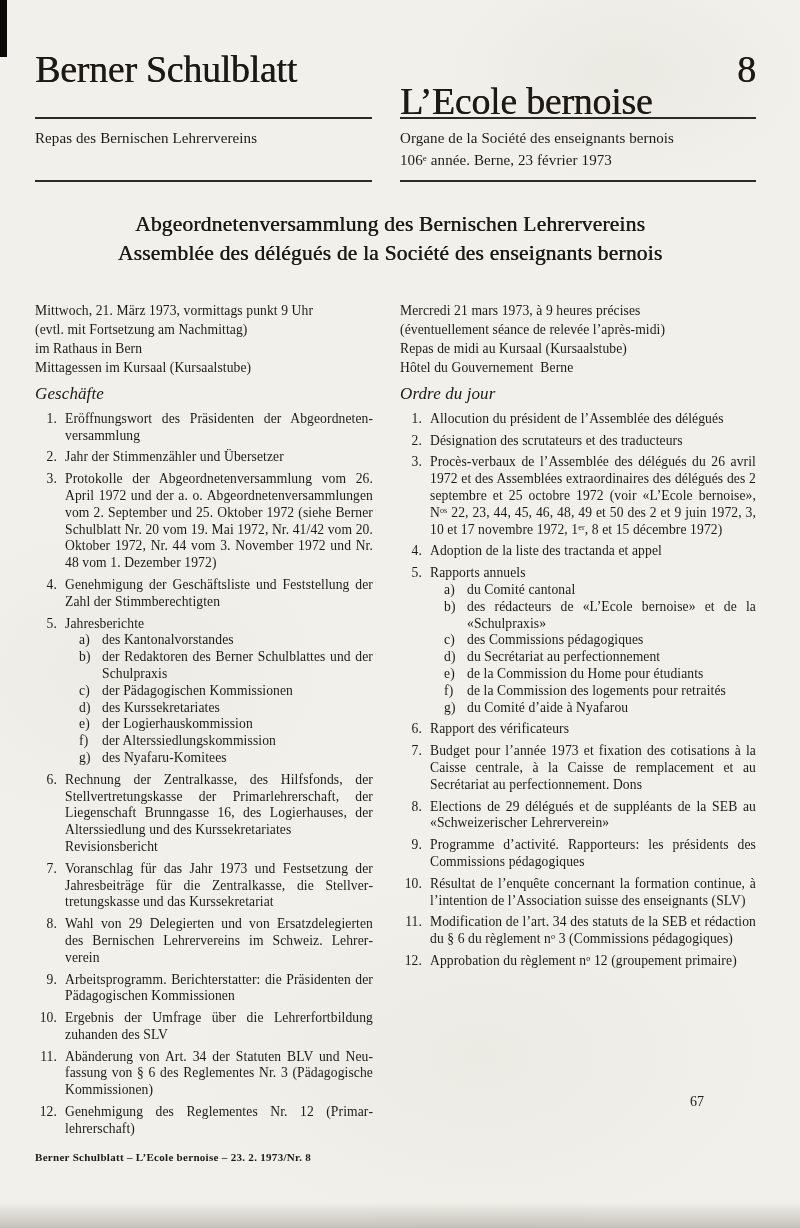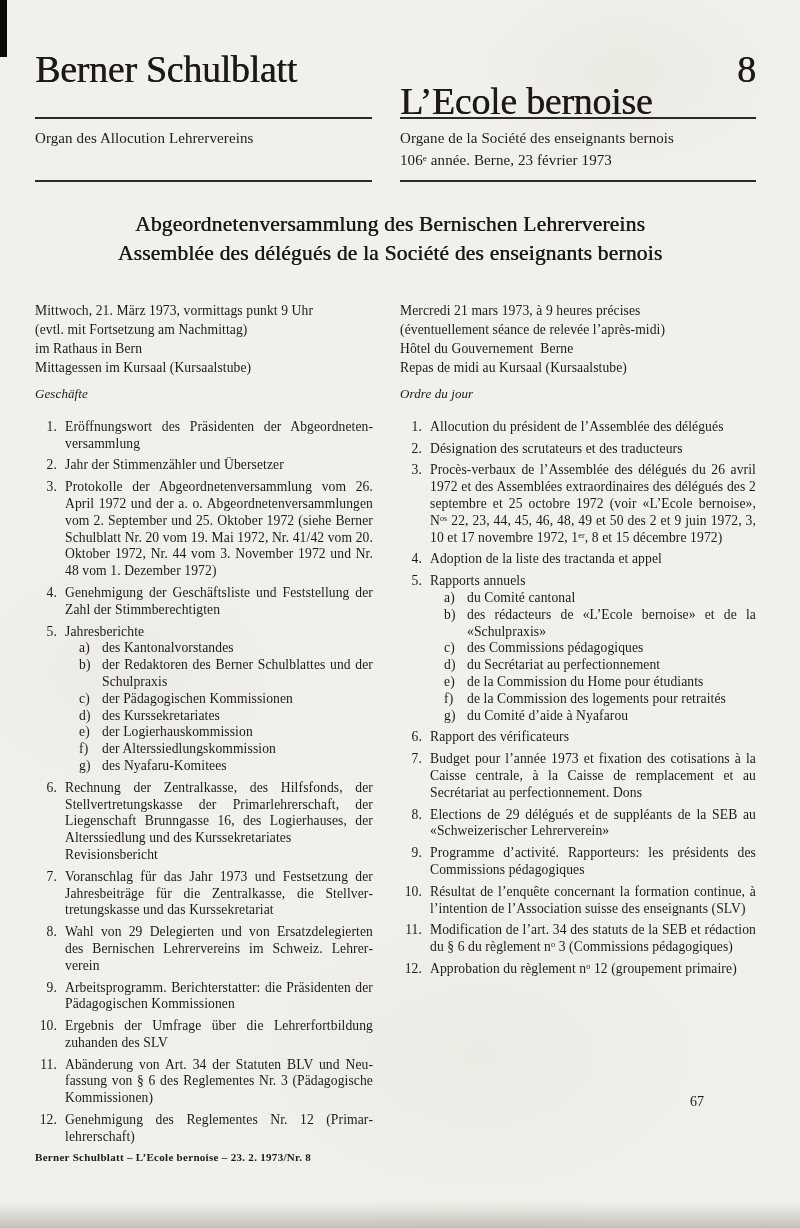--- a/index.html
+++ b/index.html
@@ -35,21 +35,21 @@
   .sub-fr{left:400px;}
 
   .doc-title{position:absolute;top:210px;left:0;width:780px;text-align:center;
     font-size:21.5px;line-height:28.5px;letter-spacing:0.2px;text-shadow:0.5px 0 0 currentColor;}
 
   .col{position:absolute;top:301px;font-size:13.6px;line-height:16.8px;letter-spacing:0.1px;}
   .col-de{left:35px;width:338px;}
   .col-fr{left:400px;width:356px;}
 
   .intro-line{line-height:19px;}
-  .col-heading{font-style:italic;font-size:13px;margin-top:9px;margin-bottom:16px;}
+  .col-heading{font-style:italic;font-size:17px;margin-top:9px;margin-bottom:8px;}
 
   .item{display:flex;margin-bottom:5px;}
   .num{flex:0 0 22px;width:22px;text-align:right;margin-right:8px;}
   .body{flex:1;min-width:0;}
   .para{text-align:justify;hyphens:manual;-webkit-hyphens:manual;}
   .subitem{display:flex;margin-left:14px;}
   .sublabel{flex:0 0 18px;margin-right:5px;}
   .subtext{flex:1;text-align:justify;hyphens:manual;-webkit-hyphens:manual;}
 
   .sup{font-size:0.6em;line-height:0;position:relative;top:-0.45em;vertical-align:baseline;}
@@ -64,21 +64,21 @@
   <div class="artifact-topleft"></div>
 
   <div class="mast-title mast-de">Berner Schulblatt</div>
   <div class="mast-title mast-fr">L’Ecole bernoise</div>
   <div class="mast-issue">8</div>
 
   <div class="rule rule1-left"></div>
   <div class="rule rule1-right"></div>
 
   <div class="sub sub-de">
-    <div>Organ des Allocution Lehrervereins</div>
+    <div>Repas des Bernischen Lehrervereins</div>
   </div>
   <div class="sub sub-fr">
     <div>Organe de la Société des enseignants bernois</div>
     <div><span>106</span><sup class="sup">e</sup><span> année. Berne, 23 février 1973</span></div>
   </div>
 
   <div class="rule rule2-left"></div>
   <div class="rule rule2-right"></div>
 
   <div class="doc-title">
@@ -196,22 +196,22 @@
             <div class="para">Genehmigung des Reglementes Nr. 12 (Primar­lehrerschaft)</div>
           </div>
         </div>
       </div>
   </div>
 
   <div class="col col-fr">
     <div class="intro" id="intro-fr">
         <div class="intro-line">Mercredi 21 mars 1973, à 9 heures précises</div>
         <div class="intro-line">(éventuellement séance de relevée l’après-midi)</div>
+        <div class="intro-line">Repas de midi au Kursaal (Kursaalstube)</div>
         <div class="intro-line">Hôtel du Gouvernement Berne</div>
-        <div class="intro-line">Repas de midi au Kursaal (Kursaalstube)</div>
       </div>
     <div class="col-heading">Ordre du jour</div>
     <div class="items" id="items-fr">
         <div class="item">
           <span class="num">1.</span>
           <div class="body">
             <div class="para">Allocution du président de l’Assemblée des délégués</div>
           </div>
         </div>
         <div class="item">

